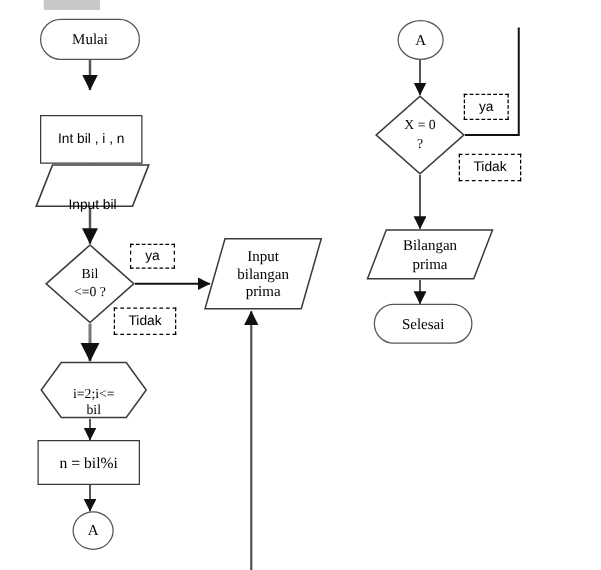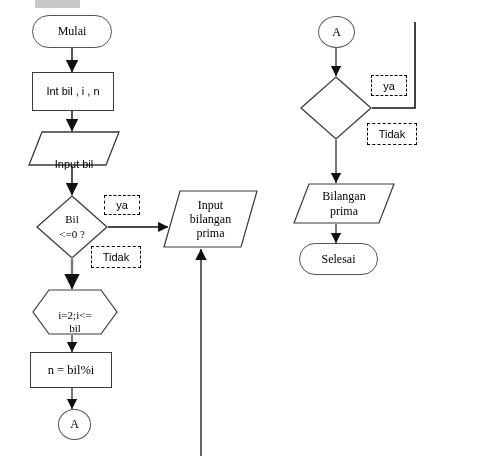--- a/index.html
+++ b/index.html
@@ -10,21 +10,21 @@
 
   .node{position:absolute;box-sizing:border-box;display:flex;
         align-items:center;justify-content:center;text-align:center;
         line-height:1.18;color:#000;}
 
   
   .terminator{border:1.4px solid #555;border-radius:18px;background:#fff;
               font-family:"Liberation Serif",serif;font-size:12px;}
   .process{border:1.3px solid #3a3a3a;background:#fff;}
   .process.serif{font-family:"Liberation Serif",serif;font-size:12.5px;}
-  .process.sans{font-family:"Liberation Sans",sans-serif;font-size:11px;}
+  .process.sans{font-family:"Liberation Sans",sans-serif;font-size:11px;margin-top:20px;}
   .connector{border:1.3px solid #555;border-radius:50%;background:#fff;
              font-family:"Liberation Serif",serif;font-size:12px;}
 
   .io{background:transparent;}
   .io svg{position:absolute;left:0;top:0;overflow:visible;}
   .io .io-text{position:relative;z-index:2;width:100%;padding:0 10px;
                box-sizing:border-box;}
   .io.sans .io-text{font-family:"Liberation Sans",sans-serif;font-size:11px;margin-top:32px;}
   .io.serif .io-text{font-family:"Liberation Serif",serif;font-size:12px;}
 
@@ -152,20 +152,24 @@
   </div>
 
   <div class="node connector" style="left:318px;top:16px;width:37px;height:32px;">
     <span>A</span>
   </div>
 
   <div class="node decision" style="left:300px;top:76px;width:72px;height:64px;">
     <svg width="72" height="64" viewBox="0 0 72 64">
       <polygon points="36,1 71,32 36,63 1,32" fill="#ffffff" stroke="#3a3a3a" stroke-width="1.3"></polygon>
     </svg>
+    <div class="dec-text">
+      <div>X = 0</div>
+      <div>?</div>
+    </div>
   </div>
 
   <div class="anno" style="left:371px;top:75px;width:36px;height:21px;">
     <span>ya</span>
   </div>
 
   <div class="anno" style="left:367px;top:123px;width:50px;height:22px;">
     <span>Tidak</span>
   </div>
 

